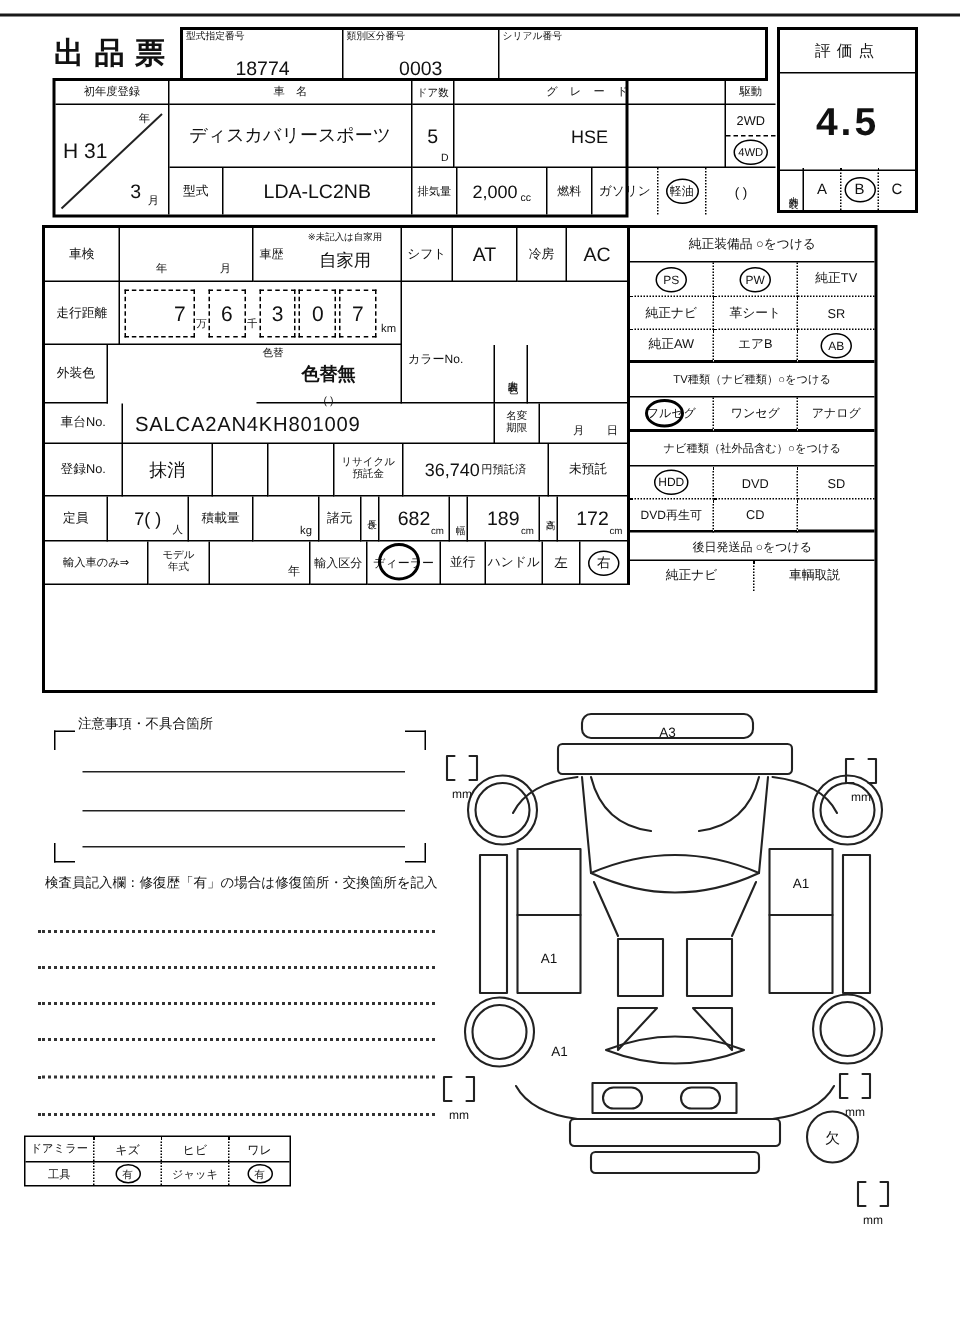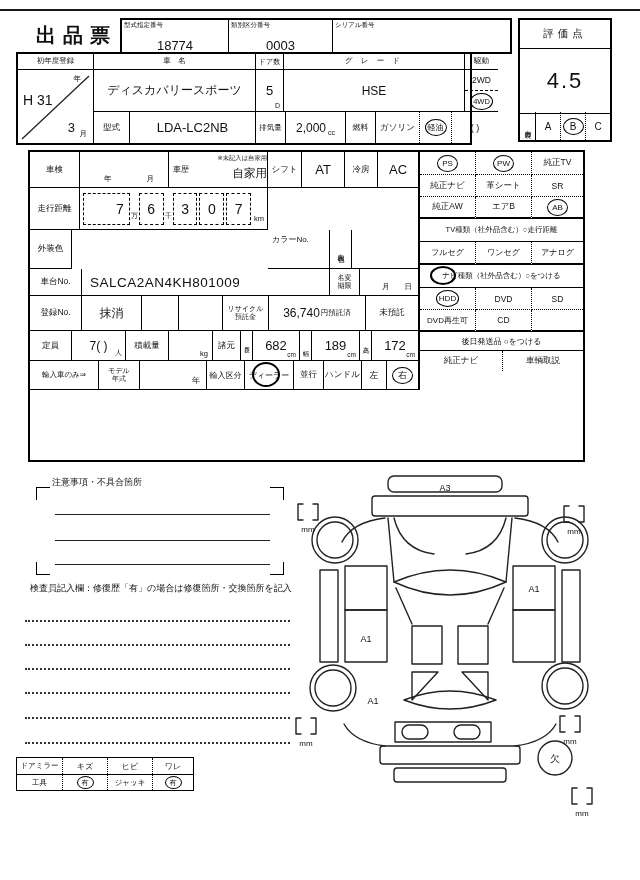--- a/index.html
+++ b/index.html
@@ -50,39 +50,39 @@
           <span style="font-size:13px"></span>
         </div>
     </div>
   </div>
 
   <div class="a b2" style="left:518px;top:18px;width:94px;height:124px">
     <div class="c bb" style="width:100%;height:28px">
       <span style="font-size:10.5px;letter-spacing:4px">評価点</span>
     </div>
     <div class="c bb" style="width:100%;height:64px">
-      <span style="font-size:22px;font-weight:normal;letter-spacing:2px">4.5</span>
+      <span style="font-size:26px;font-weight:bold;letter-spacing:2px">4.5</span>
     </div>
     <div class="a" style="left:0;top:92px;width:90px;height:28px;display:flex">
       <div class="c br" style="width:15px">
         <span class="vert" style="font-size:6.5px">内外装</span>
       </div>
       <div class="c" style="flex:1">
           <span style="font-size:10px">A</span>
         </div>
       <div class="c" style="flex:1;border-left:1px dotted #000">
           <span class="circ" style="font-size:10px">B</span>
         </div>
       <div class="c" style="flex:1;border-left:1px dotted #000">
           <span style="font-size:10px">C</span>
         </div>
     </div>
   </div>
 
-  <div class="a b2" style="left:16px;top:52px;width:456px;height:93px">
+  <div class="a b2" style="left:35px;top:52px;width:384px;height:93px">
 
     <div class="a br bb c lab" style="left:0;top:0;width:76px;height:16px">
         <span>初年度登録</span>
       </div>
     <div class="a br bb c lab" style="left:76px;top:0;width:162px;height:16px">
         <span>車　名</span>
       </div>
     <div class="a br bb c" style="left:238px;top:0;width:28px;height:16px;font-size:7px">
         <span>ドア数</span>
       </div>
@@ -156,21 +156,21 @@
         <span style="font-size:8.5px">車検</span>
       </div>
     <div class="a br bb" style="left:50px;top:0;width:89px;height:36px">
       <span class="a" style="left:24px;bottom:3px;font-size:7.5px">年</span>
       <span class="a" style="right:14px;bottom:3px;font-size:7.5px">月</span>
     </div>
     <div class="a br bb" style="left:139px;top:0;width:99px;height:36px;display:flex">
       <div class="c" style="width:24px">
           <span style="font-size:8px">車歴</span>
         </div>
-      <div style="flex:1;text-align:right">
+      <div style="flex:1;text-align:center">
         <div style="font-size:6.3px;margin-top:2px">※未記入は自家用</div>
         <div style="font-size:11.5px;margin-top:3px">自家用</div>
       </div>
     </div>
     <div class="a br bb c" style="left:238px;top:0;width:34px;height:36px">
         <span style="font-size:8.5px">シフト</span>
       </div>
     <div class="a br bb c" style="left:272px;top:0;width:43px;height:36px">
         <span style="font-size:13px">AT</span>
       </div>
@@ -201,20 +201,29 @@
         </div>
       <div class="c" style="width:24px;height:30px;border:1.5px dashed #000;margin-left:2px">
           <span style="font-size:14px">7</span>
         </div>
       <span style="font-size:7.5px;margin:20px 0 0 3px">km</span>
     </div>
 
     <div class="a br bb c" style="left:0;top:78px;width:42px;height:39px">
         <span style="font-size:8.5px">外装色</span>
       </div>
+    <div class="a br bb" style="left:141px;top:78px;width:97px;height:39px">
+      <span class="a lab" style="left:4px;top:2px;font-size:7px">色替</span>
+      <div class="c" style="height:62%;padding-top:8px">
+          <span style="font-size:12px;font-weight:bold">色替無</span>
+        </div>
+      <div class="c" style="height:30%">
+          <span style="font-size:7px">(        )</span>
+        </div>
+    </div>
     <div class="a br bb" style="left:238px;top:78px;width:62px;height:39px">
       <span class="a" style="left:4px;top:4px;font-size:8px">カラーNo.</span>
     </div>
     <div class="a br bb c" style="left:300px;top:78px;width:22px;height:39px">
       <span class="vert" style="font-size:7px">内装色</span>
     </div>
     <div class="a bb" style="left:322px;top:78px;width:66px;height:39px"></div>
 
     <div class="a br bb c" style="left:0;top:117px;width:52px;height:27px">
         <span style="font-size:8.5px">車台No.</span>
@@ -320,20 +329,23 @@
         <span style="font-size:8.5px">ハンドル</span>
       </div>
     <div class="a br bb c" style="left:332px;top:209px;width:25px;height:29px">
         <span style="font-size:9px">左</span>
       </div>
     <div class="a bb c" style="left:357px;top:209px;width:31px;height:29px">
         <span class="circ" style="font-size:9px">右</span>
       </div>
 
     <div class="a" style="left:388px;top:0;width:165px;height:238px;border-left:2px solid #000">
+      <div class="c bb" style="width:100%;height:22px">
+          <span style="font-size:8.5px">純正装備品 ○をつける</span>
+        </div>
       <div style="display:flex;height:23px">
         <div class="c brd bbd" style="width:55px">
             <span class="circ" style="font-size:8px">PS</span>
           </div>
         <div class="c brd bbd" style="width:55px">
             <span class="circ" style="font-size:8px">PW</span>
           </div>
         <div class="c bbd" style="flex:1">
             <span style="font-size:8.5px">純正TV</span>
           </div>
@@ -354,21 +366,21 @@
             <span style="font-size:8.5px">純正AW</span>
           </div>
         <div class="c brd bb2" style="width:55px">
             <span style="font-size:8.5px">エアB</span>
           </div>
         <div class="c bb2" style="flex:1">
             <span class="circ" style="font-size:8px">AB</span>
           </div>
       </div>
       <div class="c bb" style="width:100%;height:22px">
-          <span style="font-size:7.5px">TV種類（社外品含む）○走行距離</span>
+          <span style="font-size:7.5px">TV種類（ナビ種類）○をつける</span>
         </div>
       <div style="display:flex;height:23px">
         <div class="c brd bb2" style="width:55px">
             <span style="font-size:8px">フルセグ</span>
           </div>
         <div class="c brd bb2" style="width:55px">
             <span style="font-size:8px">ワンセグ</span>
           </div>
         <div class="c bb2" style="flex:1">
             <span style="font-size:8px">アナログ</span>

